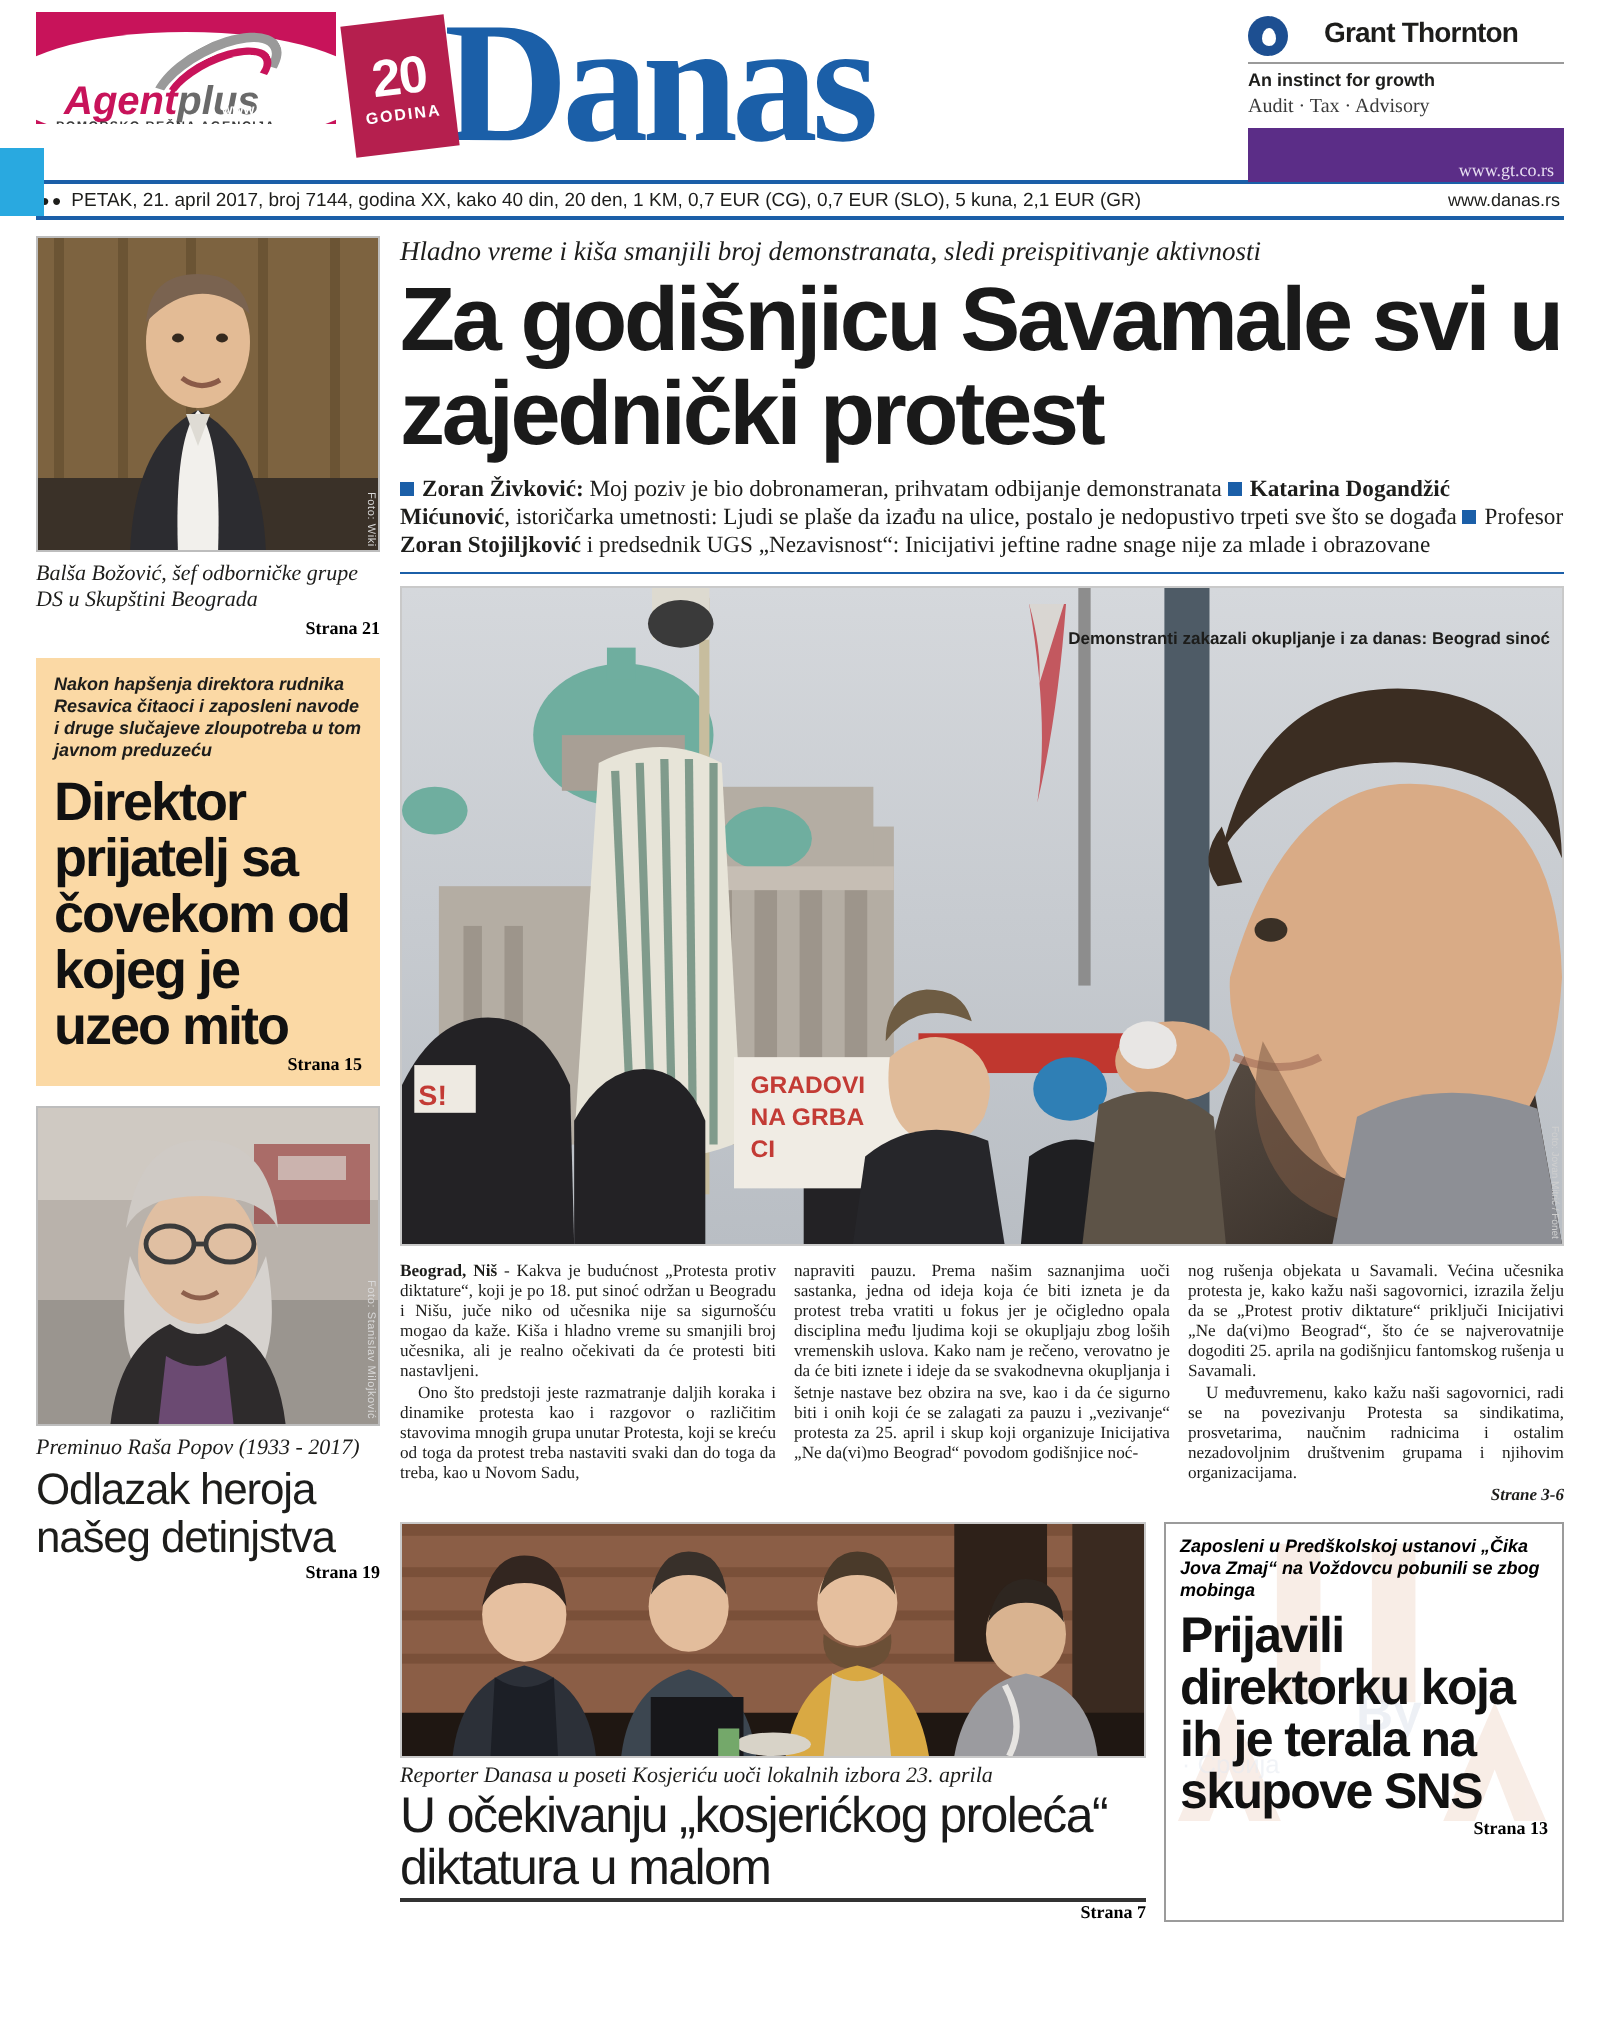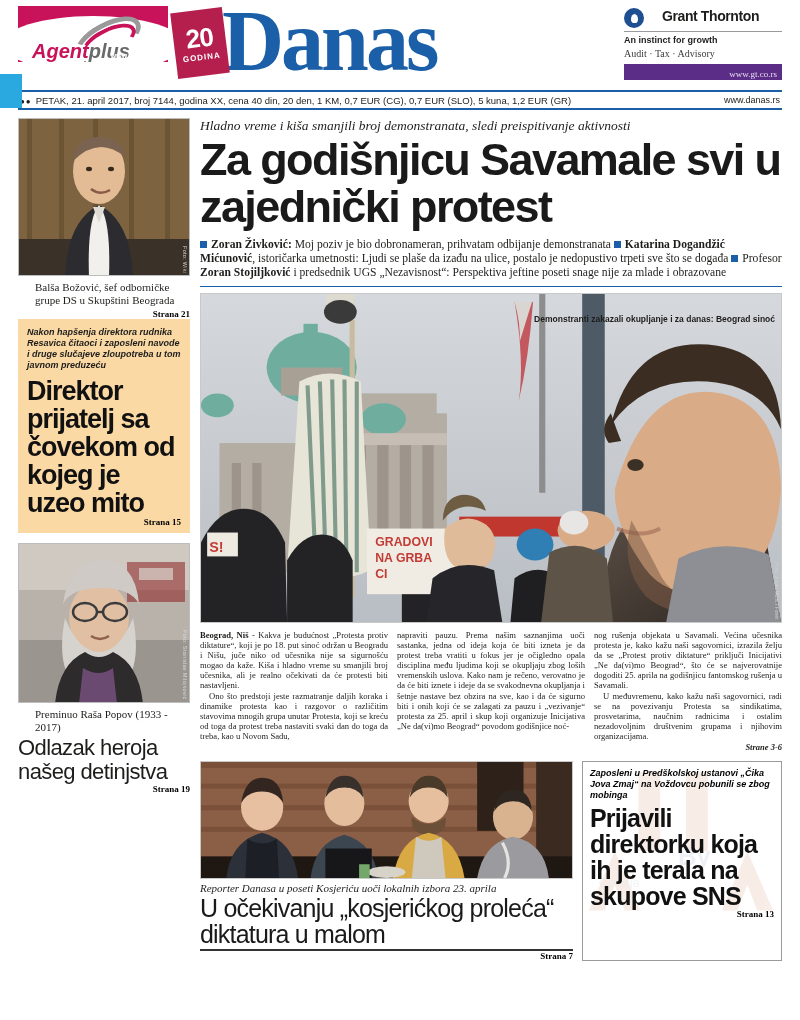--- a/index.html
+++ b/index.html
@@ -61,21 +61,21 @@
   .gt-top { display: flex; align-items: flex-start; gap: 18px; }
   .gt-dot {
     width: 20px; height: 20px; border-radius: 50%; background: #1d4f91;
     display: flex; align-items: center; justify-content: center; flex: none;
   }
   .gt-dot i { width: 7px; height: 9px; background: #fff; border-radius: 50% 50% 50% 50%/60% 60% 40% 40%; display:block; }
   .gt-name { font-size: 14px; font-weight: bold; color: #1d1d1b; letter-spacing: -0.4px; }
   .gt-rule { height: 1px; background: #9a9a9a; margin: 3px 0 3px 0; }
   .gt-tag { font-size: 9px; font-weight: bold; color: #1d1d1b; text-align: left; }
   .gt-svc { font-family: "Liberation Serif", serif; font-size: 10px; color: #3b3b3b; margin-top: 3px; }
-  .gt-bar { margin-top: 5px; height: 16px; background: #5b2d87; position: relative; padding-left: 10px; }
+  .gt-bar { margin-top: 5px; height: 27px; background: #5b2d87; position: relative; padding-left: 10px; }
   .gt-url { position: absolute; right: 5px; bottom: 1px; color: #e8dff2; font-family: "Liberation Serif", serif; font-size: 9px; }
 
   
   .datebar {
     margin: 0 18px; border-top: 2px solid #1b5fa8; border-bottom: 2px solid #1b5fa8;
     height: 20px; display: flex; align-items: center; justify-content: space-between;
     font-size: 9.5px; color: #1d1d1b; padding: 0 2px;
   }
   .datebar .dots { color: #1d1d1b; letter-spacing: 1px; margin-right: 4px; font-size: 8px; }
   .datebar b { font-weight: normal; }
@@ -89,31 +89,31 @@
   
   .photo {
     width: 100%; position: relative; overflow: hidden;
     border: 1px solid #bdbdbd; background: #6b5434;
   }
   .vcredit {
     position: absolute; right: 1px; bottom: 2px; font-size: 5.5px; color: #d9d9d9;
     writing-mode: vertical-rl; letter-spacing: 0.3px;
   }
   .cap-italic {
-    font-family: "Liberation Serif", serif; font-size: 11px;
-    line-height: 13px; color: #1d1d1b; margin: 5px 0 2px 17px;
+    font-family: "Liberation Serif", serif; font-style: italic; font-size: 11px;
+    line-height: 13px; color: #1d1d1b; margin: 5px 0 2px 0;
   }
   .hl-left {
     font-size: 27px; line-height: 28px; font-weight: normal; color: #1d1d1b;
     letter-spacing: -0.8px;
   }
   .pageref { font-family: "Liberation Serif", serif; font-weight: bold; font-size: 9px; text-align: right; }
 
   .box-orange {
-    background: #fbd9a5; padding: 8px 9px 6px 9px; 
+    background: #fbd9a5; padding: 8px 9px 6px 9px; margin-top: 10px;
   }
   .box-orange .kicker {
     font-size: 9px; line-height: 11px; font-weight: bold; font-style: italic; color: #1d1d1b;
     margin-bottom: 6px;
   }
   .box-orange .hl {
     font-size: 27px; line-height: 28px; font-weight: bold; color: #111; letter-spacing: -1px;
   }
 
   .obit { margin-top: 10px; }
@@ -211,21 +211,21 @@
         <span class="gt-url">www.gt.co.rs</span>
       </div>
     </div>
   </div>
 
   <div class="datebar">
     <div>
       <span class="dots">●●</span><span>PETAK,</span>
       <b>21.</b>
       <span>april</span>
-      <b>2017</b><span>, broj 7144, godina XX, cena </span><b>40</b><span> din, </span><b>20</b><span> den, </span><b>1</b><span> KM, </span><b>0,7</b><span> EUR (CG), </span><b>0,7</b><span> EUR (SLO), </span><b>5</b><span> kuna, </span><b>1,2</b><span> EUR (GR)</span>
+      <b>2017</b><span>, broj 7144, godina XX, kako </span><b>40</b><span> din, </span><b>20</b><span> den, </span><b>1</b><span> KM, </span><b>0,7</b><span> EUR (CG), </span><b>0,7</b><span> EUR (SLO), </span><b>5</b><span> kuna, </span><b>2,1</b><span> EUR (GR)</span>
     </div>
     <div class="url">www.danas.rs</div>
   </div>
 
   <div class="body">
 
     <div class="col-left">
 
       <div>
         <div class="photo" style="height:158px">
@@ -287,21 +287,21 @@
     </div>
 
     <div class="col-main">
 
       <div class="kicker-main">Hladno vreme i kiša smanjili broj demonstranata, sledi preispitivanje aktivnosti</div>
       <div class="headline-main">Za godišnjicu Savamale svi u zajednički protest</div>
 
       <div class="bullets">
         <span class="sq"></span><b>Zoran Živković:</b><span> Moj poziv je bio dobronameran, prihvatam odbijanje demonstranata</span>
         <span class="sq"></span><b>Katarina Dogandžić Mićunović</b><span>, istoričarka umetnosti: Ljudi se plaše da izađu na ulice, postalo je nedopustivo trpeti sve što se događa</span>
-        <span class="sq"></span><span>Profesor </span><b>Zoran Stojiljković</b><span> i predsednik UGS „Nezavisnost“: Perspektiva jeftine poseti snage nije za mlade i obrazovane</span>
+        <span class="sq"></span><span>Profesor </span><b>Zoran Stojiljković</b><span> i predsednik UGS „Nezavisnost“: Inicijativi jeftine radne snage nije za mlade i obrazovane</span>
       </div>
 
       <div class="mainphoto">
         <svg width="100%" height="100%" viewBox="0 0 566 330" preserveAspectRatio="none">
           <defs>
             <linearGradient id="sky" x1="0" y1="0" x2="0" y2="1">
               <stop offset="0%" stop-color="#d5d8dc"></stop>
                 <stop offset="100%" stop-color="#b9bec4"></stop>
             </linearGradient>
             <linearGradient id="coat" x1="0" y1="0" x2="1" y2="1">

